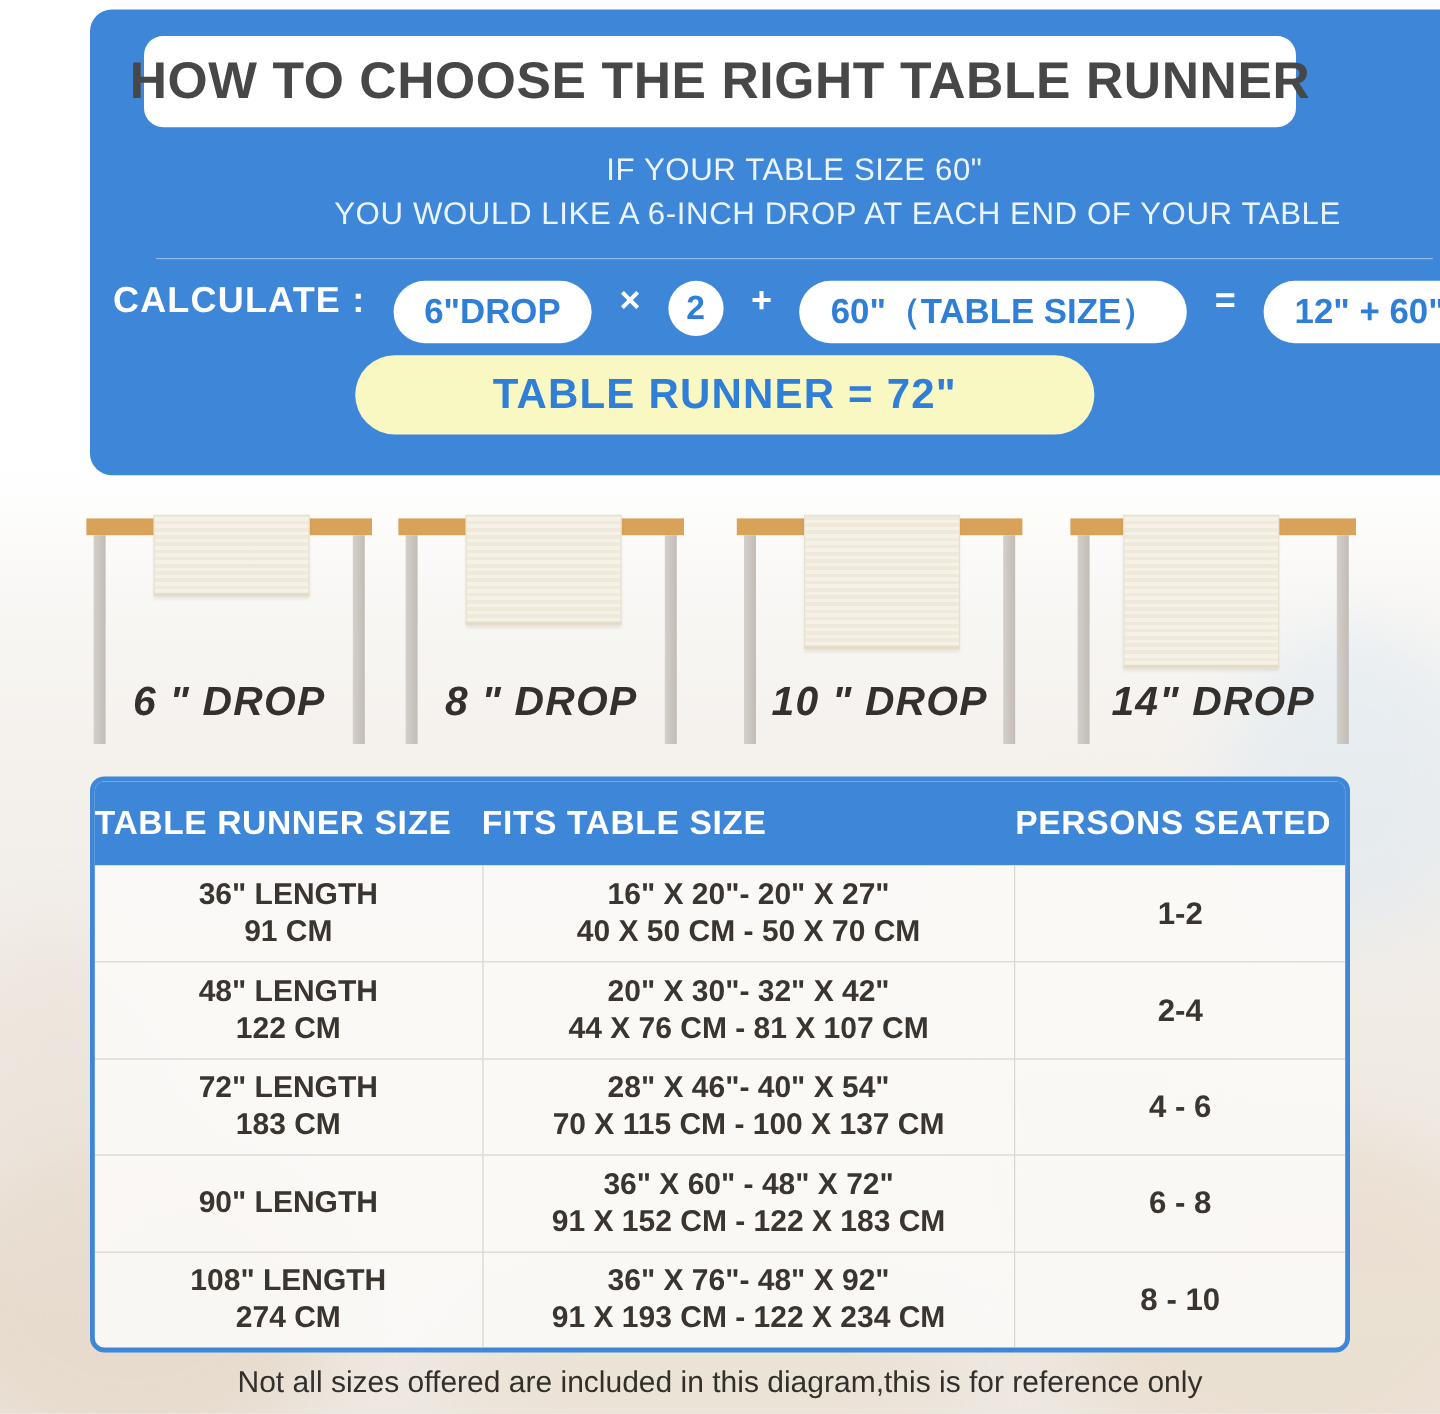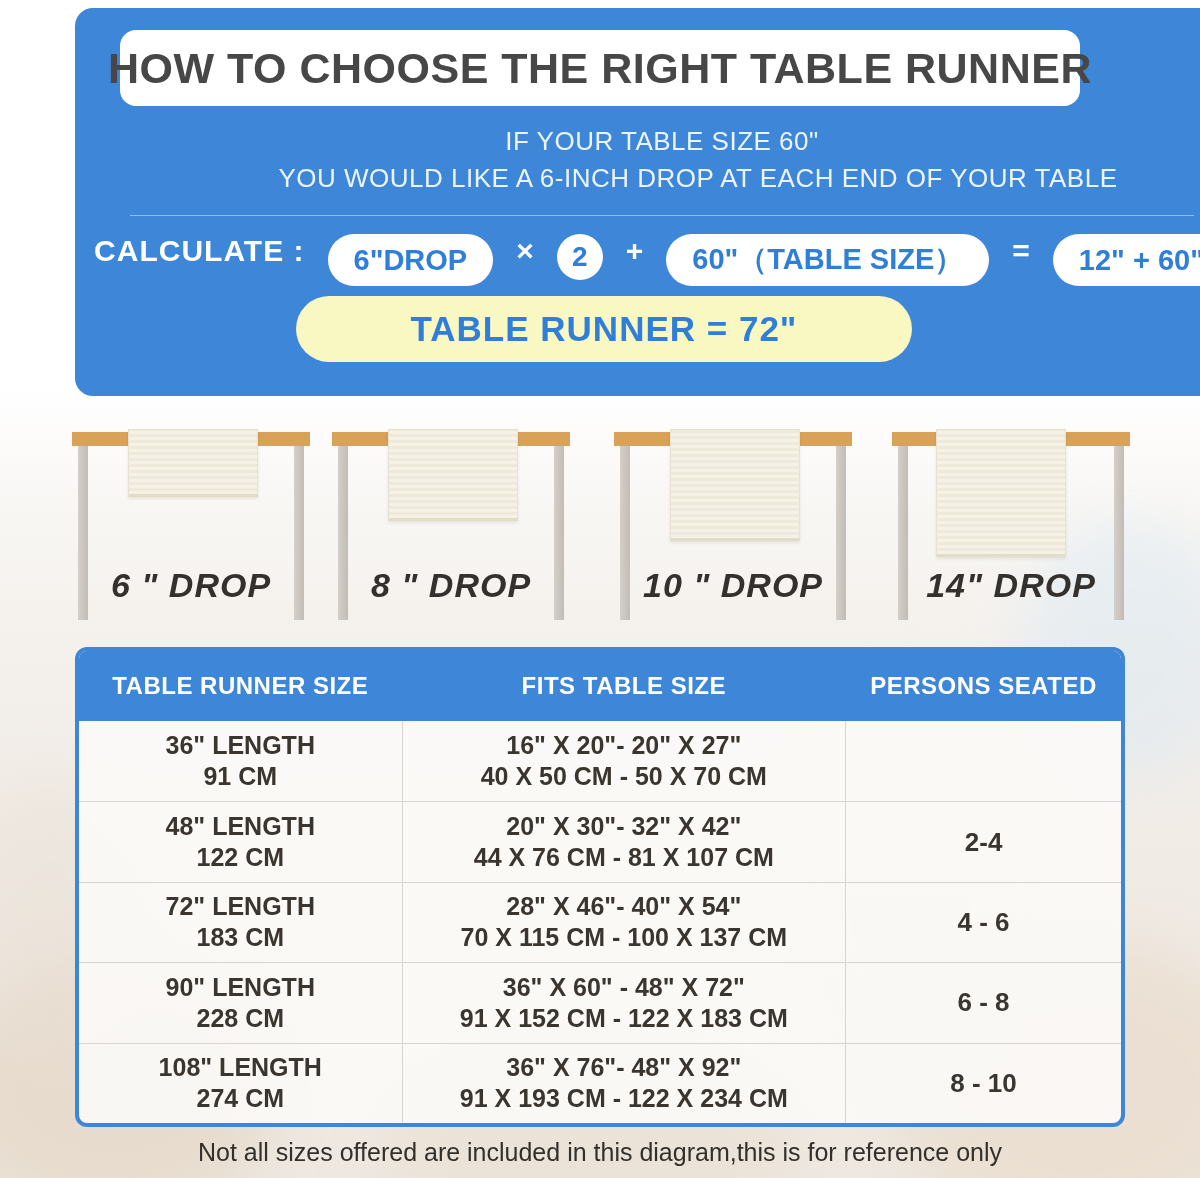--- a/index.html
+++ b/index.html
@@ -111,21 +111,21 @@
     width: 1050px; height: 480px;
     border: 4px solid #3d86d8; border-radius: 12px;
     background: rgba(252,250,248,0.88);
     overflow: hidden;
   }
   .size-header {
     display: grid; grid-template-columns: 325fr 448fr 277fr;
     height: 70px; background: #3d86d8; align-items: center;
   }
   .size-header .hcell {
-    text-align: center; color: #ffffff; font-size: 24px; font-weight: bold;
+    color: #ffffff; font-size: 28px; font-weight: bold;
     letter-spacing: 0.5px;
   }
   .size-body { display: flex; flex-direction: column; }
   .size-row {
     display: grid; grid-template-columns: 325fr 448fr 277fr;
     height: 80.4px; align-items: center;
   }
   .size-row + .size-row { border-top: 1px solid #d8d4cf; }
   .size-row .cell { text-align: center; color: #3b352f; font-weight: bold; }
   .size-row .cell.mid { border-left: 1px solid #d8d4cf; border-right: 1px solid #d8d4cf; height: 100%; display: flex; flex-direction: column; justify-content: center; }
@@ -213,20 +213,21 @@
 
       <div class="size-row">
         <div class="cell">
           <div class="line">36" LENGTH</div>
           <div class="line">91 CM</div>
         </div>
         <div class="cell mid">
           <div class="line">16" X 20"- 20" X 27"</div>
           <div class="line">40 X 50 CM - 50 X 70 CM</div>
         </div>
+        <div class="cell persons">1-2</div>
       </div>
 
       <div class="size-row">
         <div class="cell">
           <div class="line">48" LENGTH</div>
           <div class="line">122 CM</div>
         </div>
         <div class="cell mid">
           <div class="line">20" X 30"- 32" X 42"</div>
           <div class="line">44 X 76 CM - 81 X 107 CM</div>
@@ -242,21 +243,20 @@
         <div class="cell mid">
           <div class="line">28" X 46"- 40" X 54"</div>
           <div class="line">70 X 115 CM - 100 X 137 CM</div>
         </div>
         <div class="cell persons">4 - 6</div>
       </div>
 
       <div class="size-row">
         <div class="cell">
           <div class="line">90" LENGTH</div>
-          <div class="line">228 CM</div>
         </div>
         <div class="cell mid">
           <div class="line">36" X 60" - 48" X 72"</div>
           <div class="line">91 X 152 CM - 122 X 183 CM</div>
         </div>
         <div class="cell persons">6 - 8</div>
       </div>
 
       <div class="size-row">
         <div class="cell">

